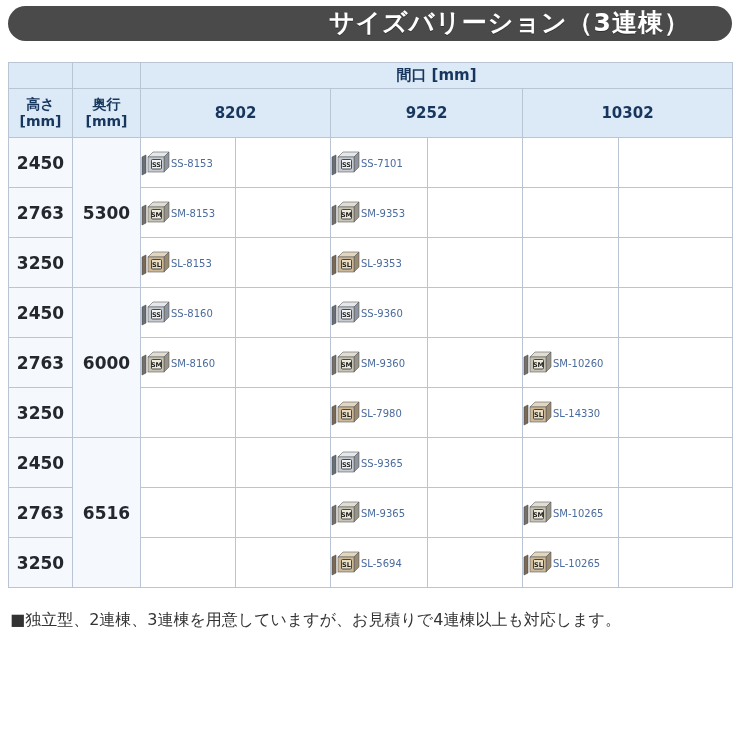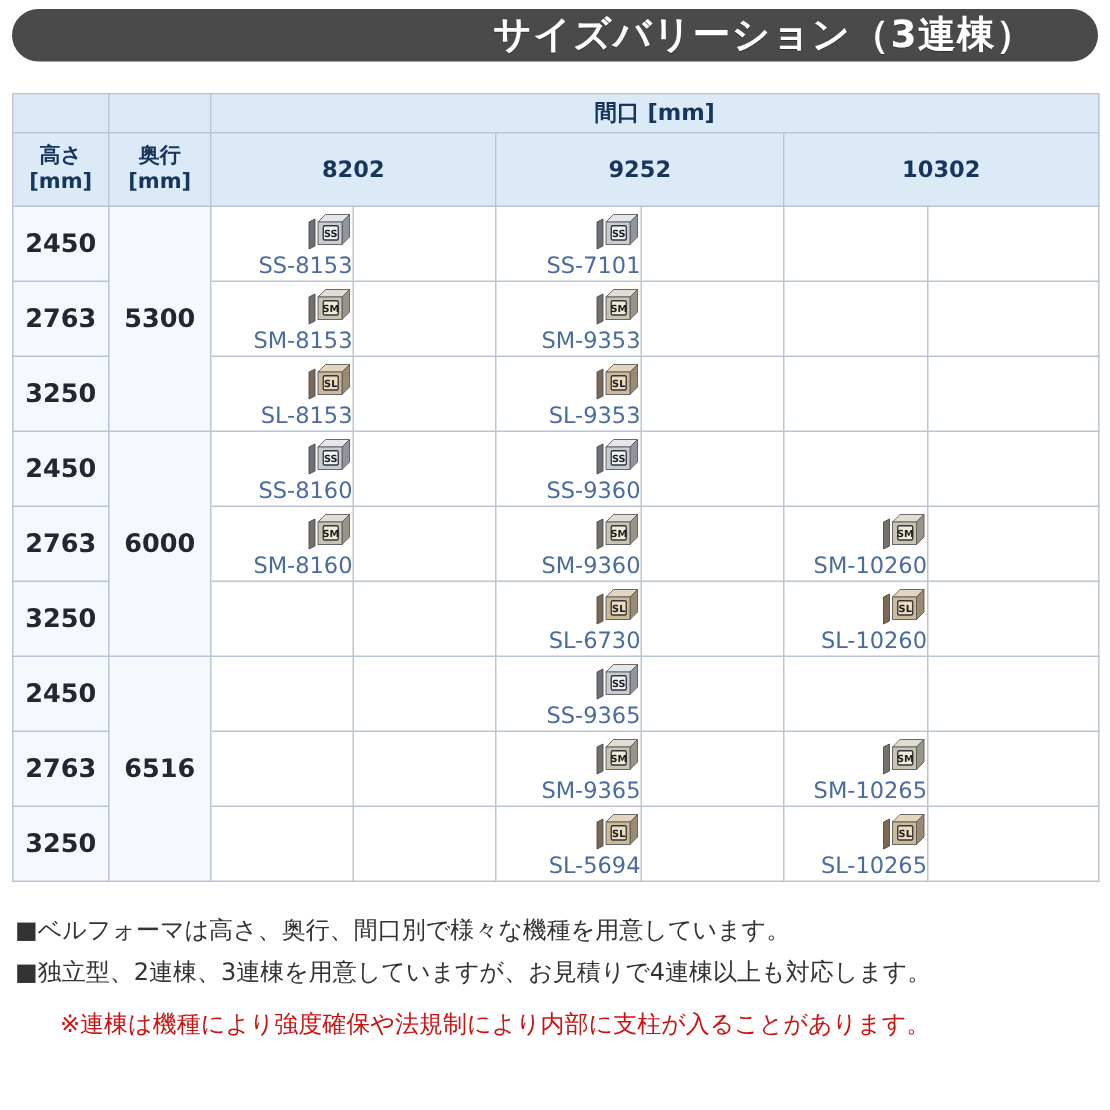--- a/index.html
+++ b/index.html
@@ -19,22 +19,22 @@
     text-align:center;vertical-align:middle;box-sizing:border-box;}
   th.hd{background:var(--header_bg,#dce9f6);color:var(--header_text,#17365d);
     font-weight:bold;}
   .r1{height:26px;font-size:15px;}
   .r2{height:49px;font-size:15px;}
   .two-line{white-space:pre-line;font-size:14px;line-height:17px;margin-top:48px;}
   td.num{background:var(--tint,#f5f8fc);font-weight:bold;font-size:17px;
     color:var(--num_text,#24272e);}
   tr.datarow{height:50px;margin-top:16px;}
   td.prodcell{background:#ffffff;}
-  .prod{display:flex;flex-direction:column;align-items:flex-end;line-height:1;}
-  .prod .code{margin-top:3px;font-size:15px;color:var(--link_blue,#4a6b9d);}
+  .prod{display:flex;flex-direction:row;align-items:center;line-height:1;}
+  .prod .code{margin-top:3px;font-size:10px;color:var(--link_blue,#4a6b9d);}
 
   
   .notes{margin:18px 0 0 10px;color:#333333;font-size:16px;line-height:28px;}
   .note{white-space:nowrap;}
   .note.red{color:var(--note_red,#cc1111);margin-left:30px;margin-top:7px;}
 </style>
 </head>
 <body>
 
 <div class="page">
@@ -257,35 +257,35 @@
           <td class="prodcell">
             <div class="prod">
               <svg width="30" height="26" viewBox="0 0 30 26">
                 <polygon points="1,7 5,5 5,23 1,25" fill="#7a6a55" stroke="#4c4c4c" stroke-width="0.6"></polygon>
                 <polygon points="7,7 12,2 28,2 23,7" fill="#e3d6bf" stroke="#5a5a5a" stroke-width="0.6"></polygon>
                 <polygon points="23,7 28,2 28,17 23,22" fill="#9a8a72" stroke="#5a5a5a" stroke-width="0.6"></polygon>
                 <rect x="7" y="7" width="16" height="15" fill="#cdb897" stroke="#5a5a5a" stroke-width="0.6"></rect>
                 <rect x="10.5" y="9.5" width="10" height="9.5" rx="1" fill="#e9dcc0" stroke="#33363b" stroke-width="0.9"></rect>
                 <text x="15.5" y="17" font-size="6.5" font-weight="bold" text-anchor="middle" fill="#1c1c1c">SL</text>
               </svg>
-              <span class="code">SL-6730</span>
-            </div>
-          </td>
-          <td class="prodcell"></td>
-          <td class="prodcell">
-            <div class="prod">
-              <svg width="30" height="26" viewBox="0 0 30 26">
-                <polygon points="1,7 5,5 5,23 1,25" fill="#7a6a55" stroke="#4c4c4c" stroke-width="0.6"></polygon>
-                <polygon points="7,7 12,2 28,2 23,7" fill="#e3d6bf" stroke="#5a5a5a" stroke-width="0.6"></polygon>
-                <polygon points="23,7 28,2 28,17 23,22" fill="#9a8a72" stroke="#5a5a5a" stroke-width="0.6"></polygon>
-                <rect x="7" y="7" width="16" height="15" fill="#cdb897" stroke="#5a5a5a" stroke-width="0.6"></rect>
-                <rect x="10.5" y="9.5" width="10" height="9.5" rx="1" fill="#e9dcc0" stroke="#33363b" stroke-width="0.9"></rect>
-                <text x="15.5" y="17" font-size="6.5" font-weight="bold" text-anchor="middle" fill="#1c1c1c">SL</text>
-              </svg>
-              <span class="code">SL-10260</span>
+              <span class="code">SL-7980</span>
+            </div>
+          </td>
+          <td class="prodcell"></td>
+          <td class="prodcell">
+            <div class="prod">
+              <svg width="30" height="26" viewBox="0 0 30 26">
+                <polygon points="1,7 5,5 5,23 1,25" fill="#7a6a55" stroke="#4c4c4c" stroke-width="0.6"></polygon>
+                <polygon points="7,7 12,2 28,2 23,7" fill="#e3d6bf" stroke="#5a5a5a" stroke-width="0.6"></polygon>
+                <polygon points="23,7 28,2 28,17 23,22" fill="#9a8a72" stroke="#5a5a5a" stroke-width="0.6"></polygon>
+                <rect x="7" y="7" width="16" height="15" fill="#cdb897" stroke="#5a5a5a" stroke-width="0.6"></rect>
+                <rect x="10.5" y="9.5" width="10" height="9.5" rx="1" fill="#e9dcc0" stroke="#33363b" stroke-width="0.9"></rect>
+                <text x="15.5" y="17" font-size="6.5" font-weight="bold" text-anchor="middle" fill="#1c1c1c">SL</text>
+              </svg>
+              <span class="code">SL-14330</span>
             </div>
           </td>
           <td class="prodcell"></td>
         </tr>
         <tr class="datarow">
           <td class="num">2450</td>
           <td class="num" rowspan="3">6516</td>
           <td class="prodcell"></td>
           <td class="prodcell"></td>
           <td class="prodcell">
@@ -368,18 +368,16 @@
               </svg>
               <span class="code">SL-10265</span>
             </div>
           </td>
           <td class="prodcell"></td>
         </tr>
       </tbody>
   </table>
 
   <div class="notes" id="notes">
-      <div class="note"><span>■</span><span>ベルフォーマは高さ、奥行、間口別で様々な機種を用意しています。</span></div>
       <div class="note"><span>■</span><span>独立型、2連棟、3連棟を用意していますが、お見積りで4連棟以上も対応します。</span></div>
-      <div class="note red"><span>※</span><span>連棟は機種により強度確保や法規制により内部に支柱が入ることがあります。</span></div>
     </div>
 
 </div>
 
 </body></html>

